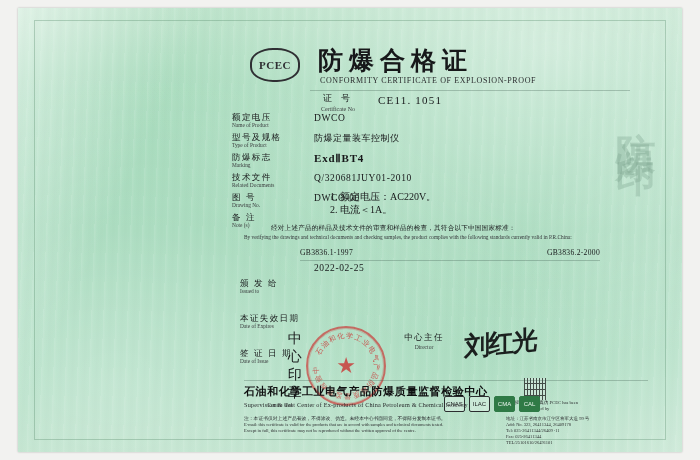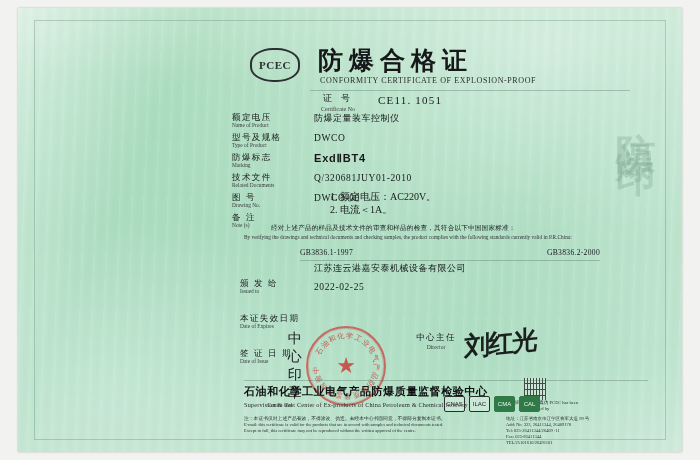--- a/index.html
+++ b/index.html
@@ -174,21 +174,21 @@
     color: #17181a;
     line-height: 12px;
     letter-spacing: 0.5px;
   }
   .val.mono {
     font-family: "Liberation Serif", serif;
     font-size: 9.5px;
     letter-spacing: 0.6px;
   }
   .val.mark {
-    font-family: Liberation Sans, sans-serif;
+    font-family: Liberation Serif, serif;
     font-size: 11px;
     font-weight: 700;
     letter-spacing: 0.8px;
   }
   .note-lines {
     position: absolute;
     left: 312px;
     top: 182px;
     font-family: Liberation Serif, serif;
     font-size: 10px;
@@ -290,21 +290,21 @@
     position: absolute;
     left: 50%;
     top: 50%;
     transform: translate(-50%,-52%);
     font-size: 22px;
     color: rgba(205,40,40,0.85);
     line-height: 1;
   }
   .director-label {
     position: absolute;
-    left: 392px;
+    left: 380px;
     top: 324px;
     text-align: center;
     width: 52px;
   }
   .director-label .cn {
     font-family: "DejaVu Serif", serif;
     font-size: 8.5px;
     letter-spacing: 1.4px;
     color: #17181a;
     display: block;
@@ -482,22 +482,22 @@
         <span class="cn">图  号</span>
         <span class="en">Drawing No.</span>
       </div>
       <div class="lab">
         <span class="cn">备  注</span>
         <span class="en">Note (s)</span>
       </div>
     </div>
 
     <div class="values">
+      <div class="val mono">DWCO</div>
       <div class="val">防爆定量装车控制仪</div>
-      <div class="val mono">DWCO</div>
       <div class="val mark">ExdⅡBT4</div>
       <div class="val mono">Q/320681JUY01-2010</div>
       <div class="val mono">DWCO-00</div>
       <div class="val"></div>
     </div>
 
     <div class="note-lines">
       <div>1. 额定电压：AC220V。</div>
       <div>2. 电流＜1A。</div>
     </div>
@@ -520,21 +520,20 @@
       <div class="lab">
         <span class="cn">本证失效日期</span>
         <span class="en">Date of Expires</span>
       </div>
       <div class="lab">
         <span class="cn">签 证 日 期</span>
         <span class="en">Date of Issue</span>
       </div>
     </div>
     <div class="issuer-values">
-      <div class="val">江苏连云港嘉安泰机械设备有限公司</div>
       <div class="val mono">2022-02-25</div>
     </div>
 
     <div class="seal-label">
       <span class="cn">中 心 印 章</span>
       <span class="en">Centre seal</span>
     </div>
 
     <div class="red-seal">
       <svg class="ring-text" viewBox="0 0 76 76">

